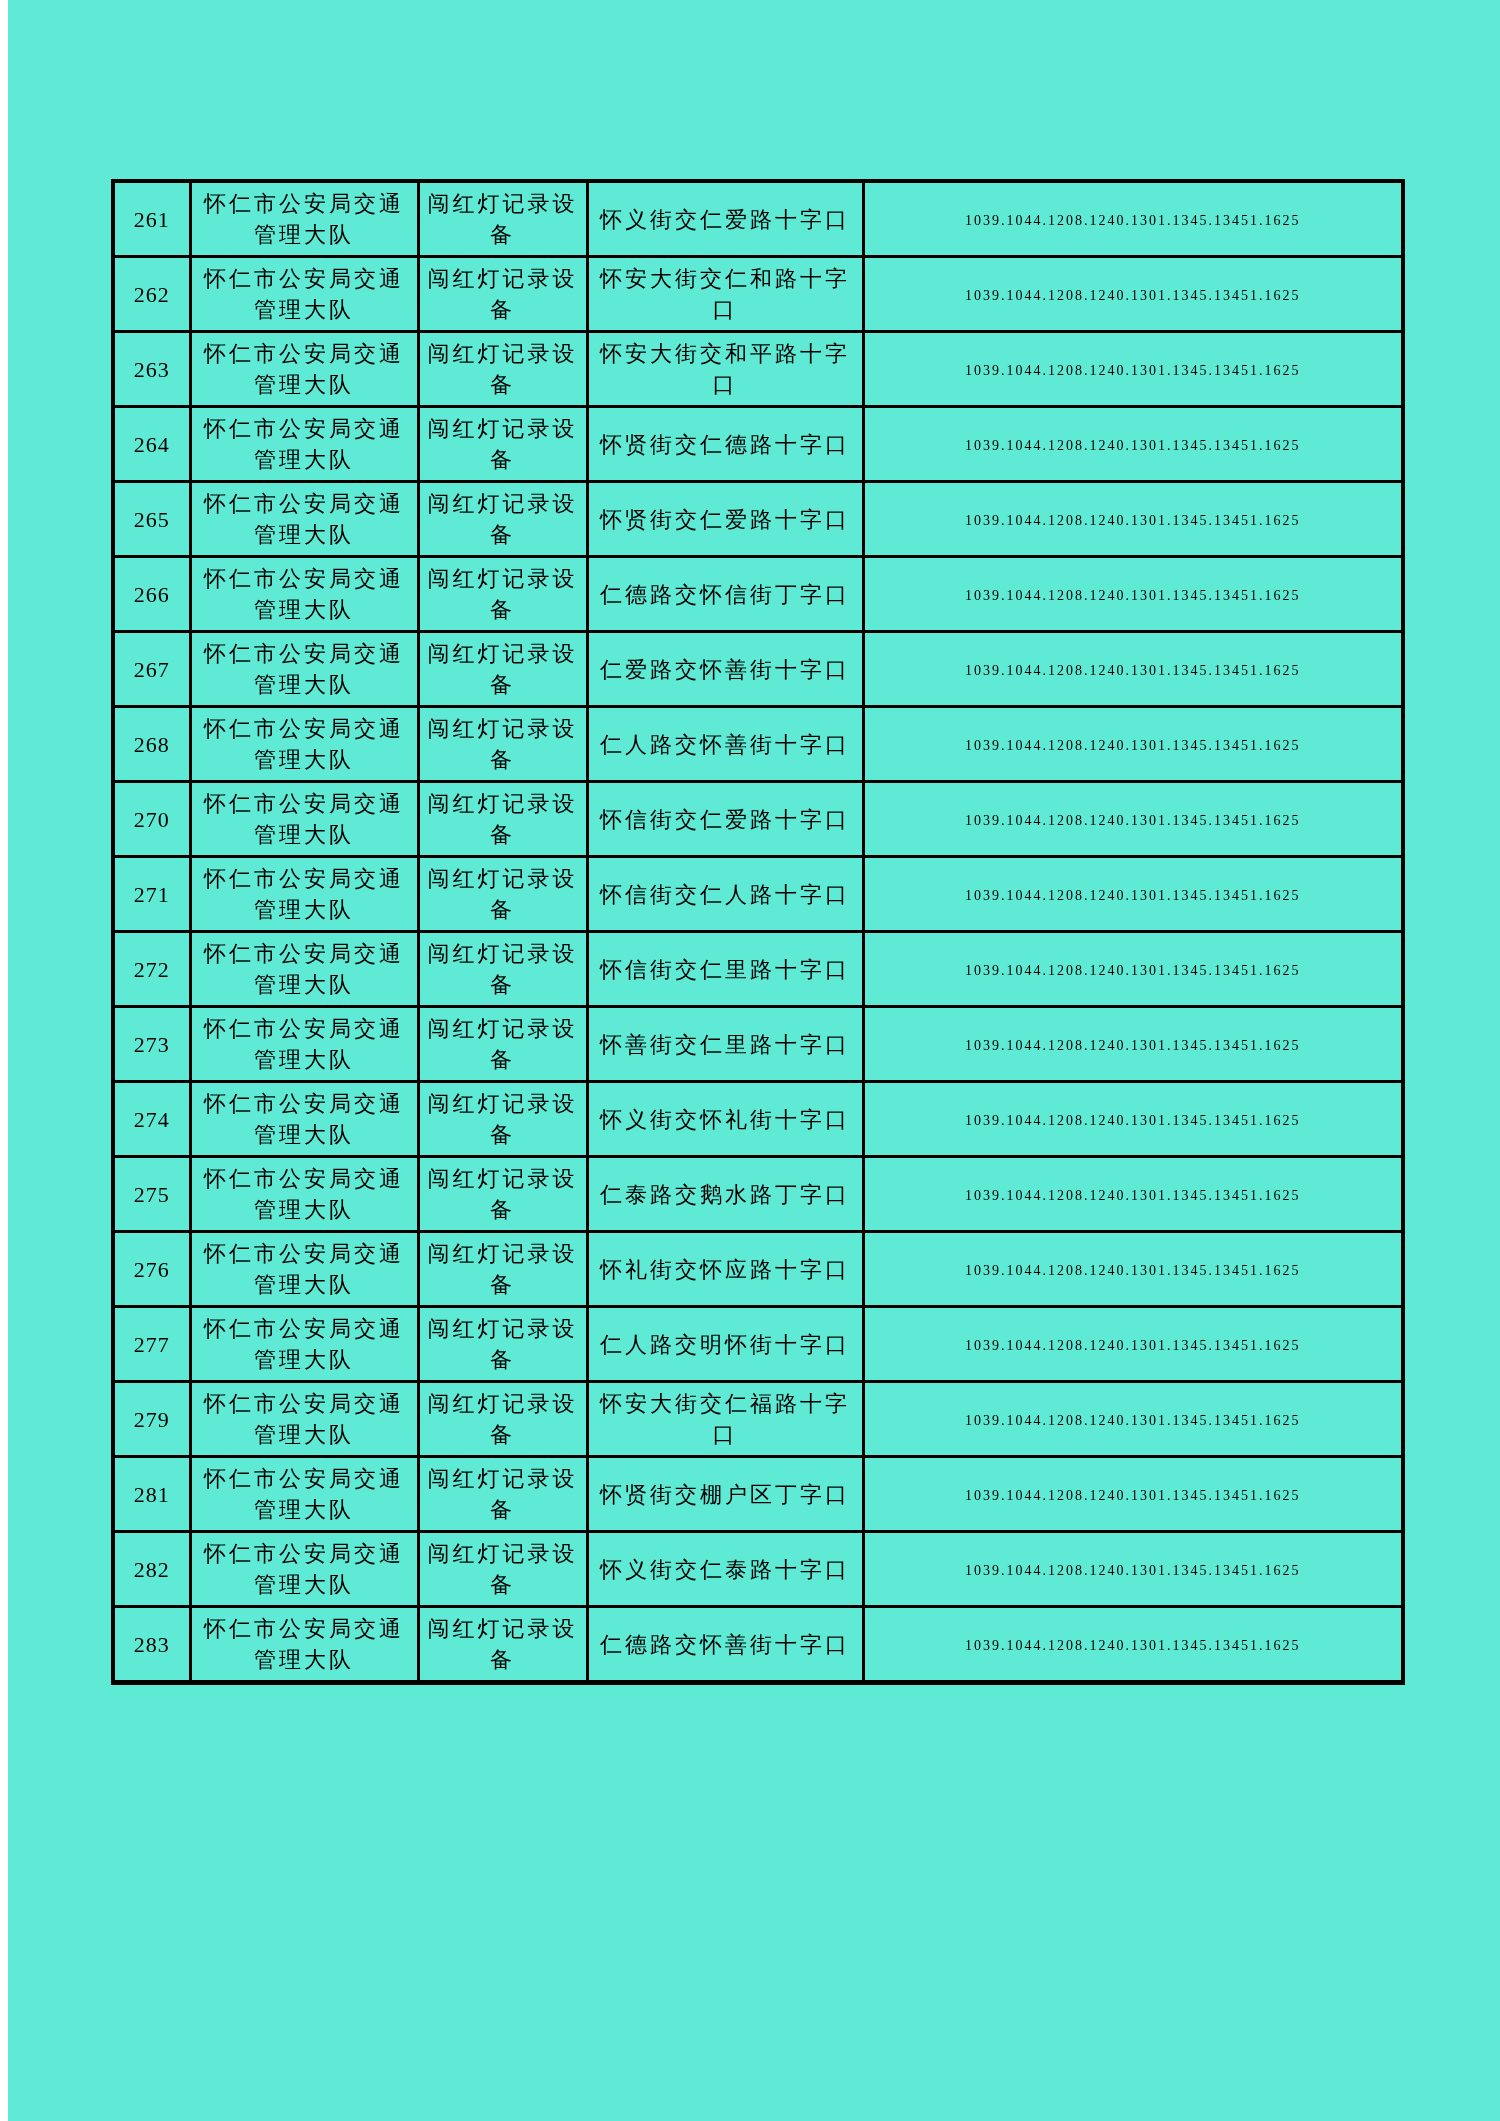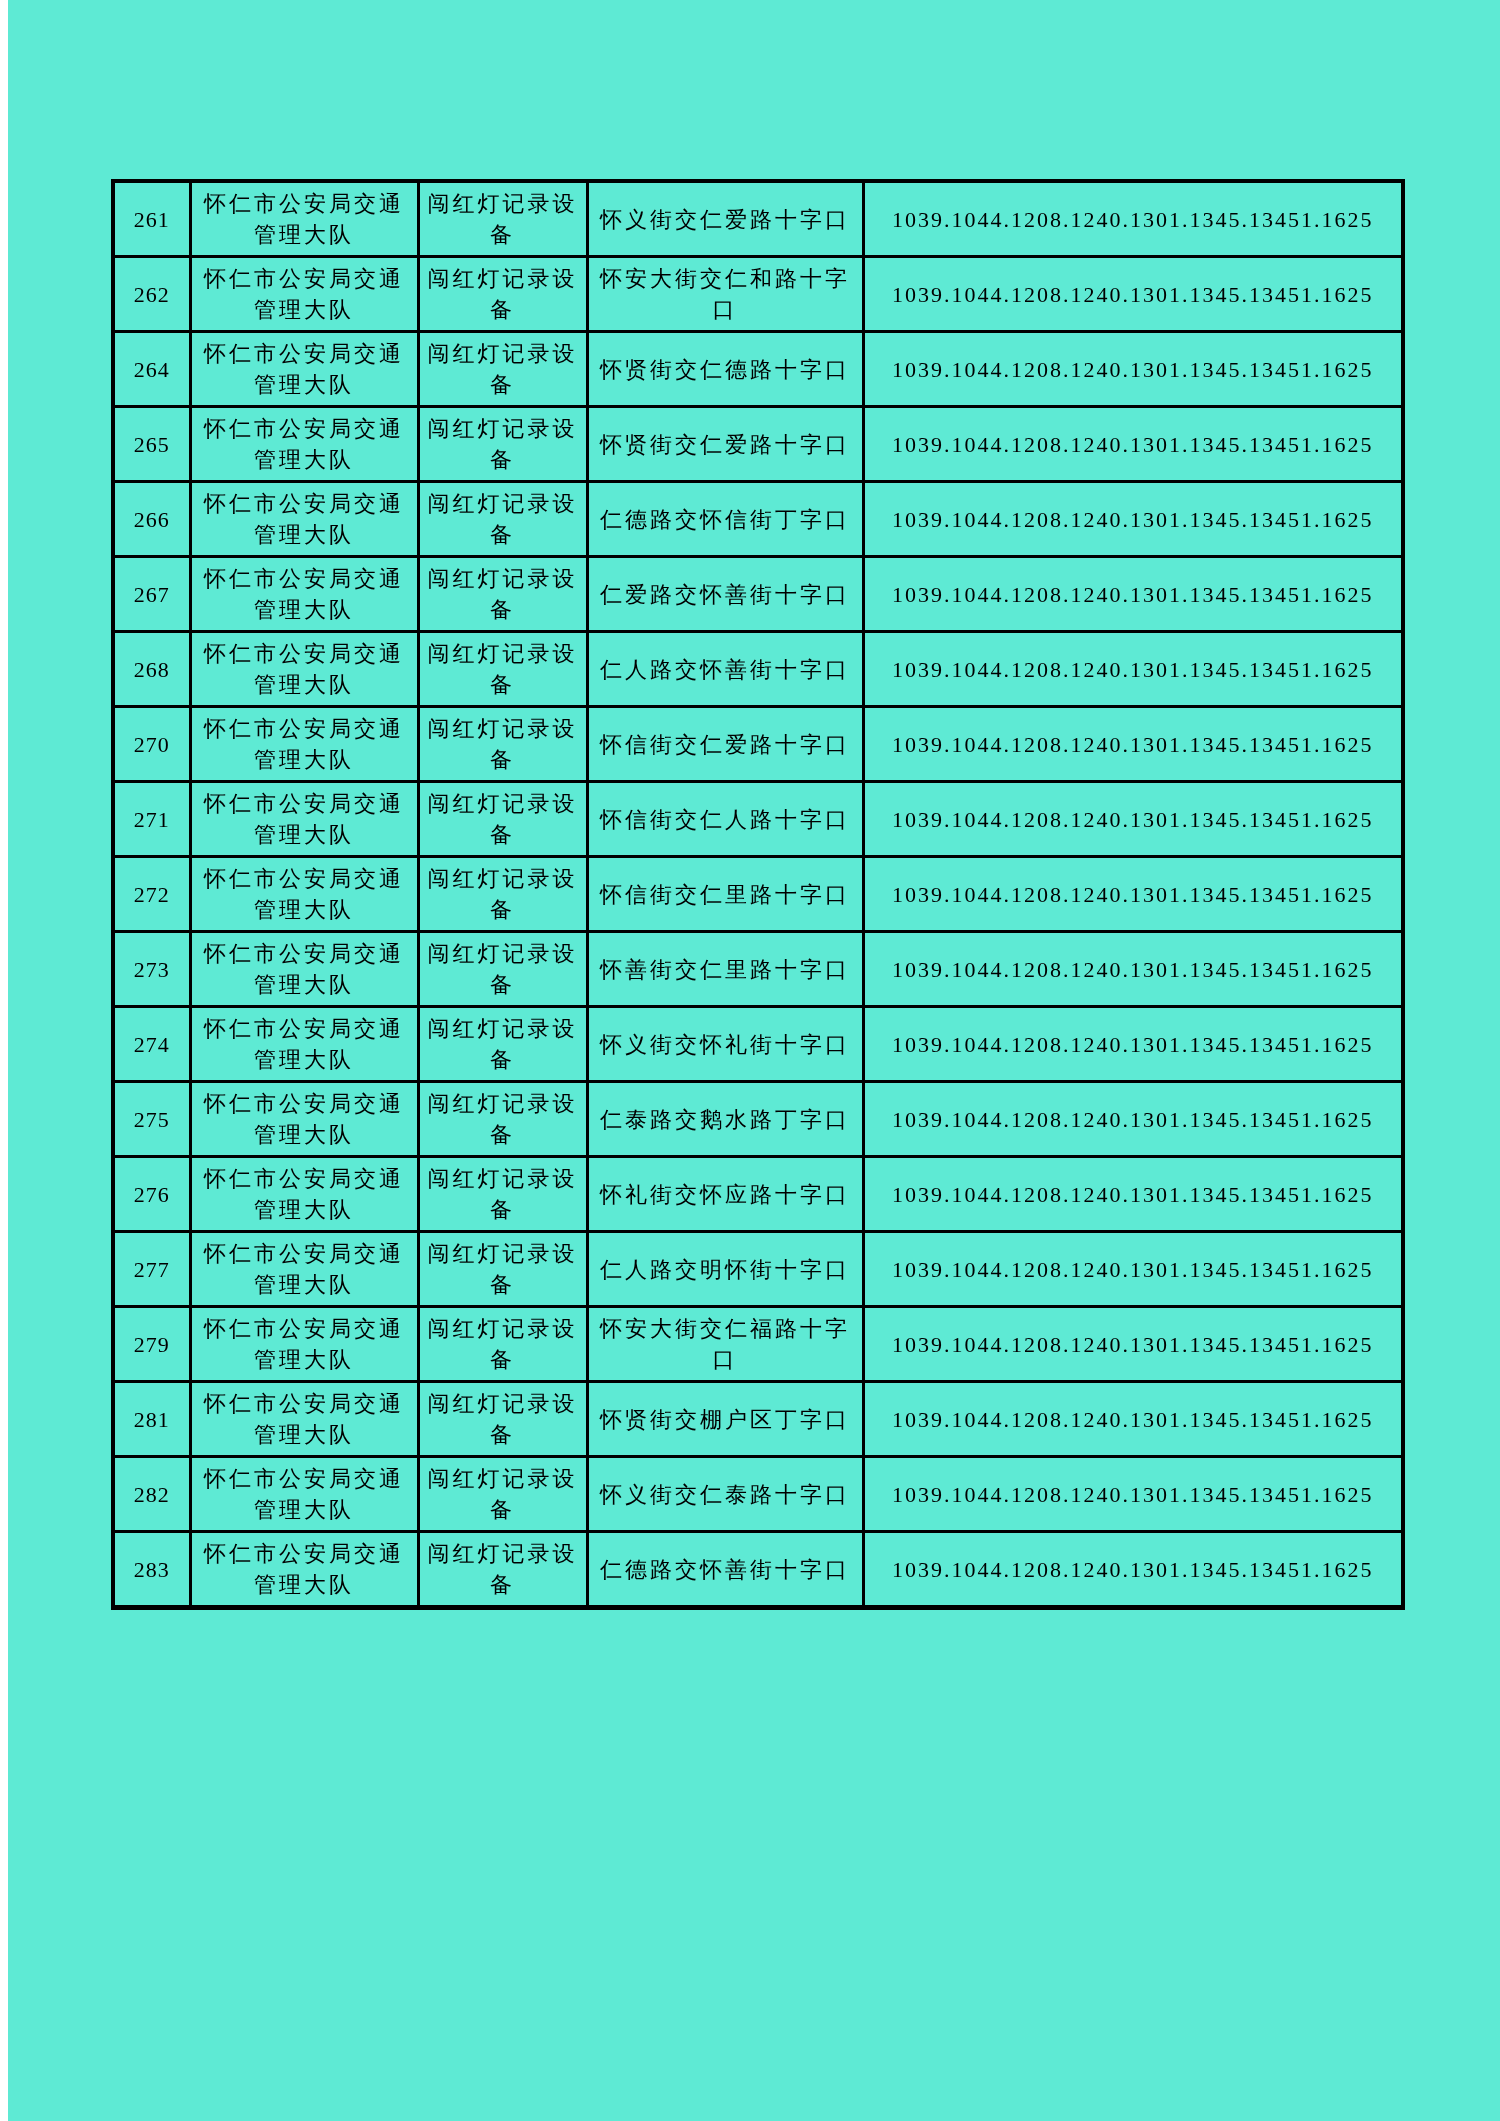--- a/index.html
+++ b/index.html
@@ -49,21 +49,21 @@
   }
   .w-unit   { max-width: 205px; }
   .w-device { max-width: 155px; }
   .w-loc    { max-width: 258px; }
   .c-seq span {
     letter-spacing: 1px;
     font-size: 22px;
   }
   .c-codes span {
     letter-spacing: 2px;
-    font-size: 22px;
+    font-size: 14px;
     white-space: nowrap;
   }
 </style>
 </head>
 <body>
 
 <div class="page">
   <table class="device-table">
     <colgroup>
       <col style="width:77px">
@@ -81,20 +81,27 @@
     <td class="c-codes"><span>1039.1044.1208.1240.1301.1345.13451.1625</span></td>
   </tr>
         <tr>
     <td class="c-seq"><span>262</span></td>
     <td class="c-unit"><span class="zh w-unit">怀仁市公安局交通管理大队</span></td>
     <td class="c-device"><span class="zh w-device">闯红灯记录设备</span></td>
     <td class="c-loc"><span class="zh w-loc">怀安大街交仁和路十字口</span></td>
     <td class="c-codes"><span>1039.1044.1208.1240.1301.1345.13451.1625</span></td>
   </tr>
         <tr>
+    <td class="c-seq"><span>263</span></td>
+    <td class="c-unit"><span class="zh w-unit">怀仁市公安局交通管理大队</span></td>
+    <td class="c-device"><span class="zh w-device">闯红灯记录设备</span></td>
+    <td class="c-loc"><span class="zh w-loc">怀安大街交和平路十字口</span></td>
+    <td class="c-codes"><span>1039.1044.1208.1240.1301.1345.13451.1625</span></td>
+  </tr>
+        <tr>
     <td class="c-seq"><span>264</span></td>
     <td class="c-unit"><span class="zh w-unit">怀仁市公安局交通管理大队</span></td>
     <td class="c-device"><span class="zh w-device">闯红灯记录设备</span></td>
     <td class="c-loc"><span class="zh w-loc">怀贤街交仁德路十字口</span></td>
     <td class="c-codes"><span>1039.1044.1208.1240.1301.1345.13451.1625</span></td>
   </tr>
         <tr>
     <td class="c-seq"><span>265</span></td>
     <td class="c-unit"><span class="zh w-unit">怀仁市公安局交通管理大队</span></td>
     <td class="c-device"><span class="zh w-device">闯红灯记录设备</span></td>

